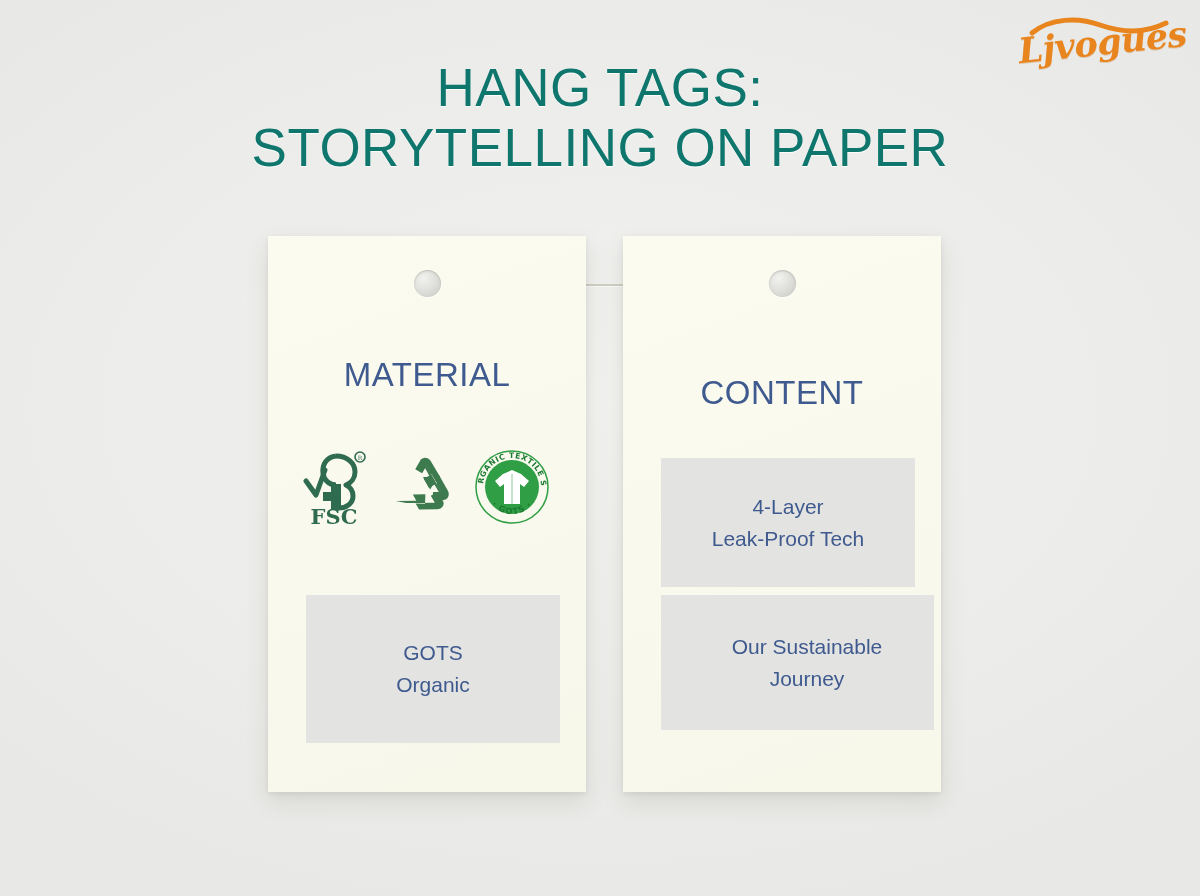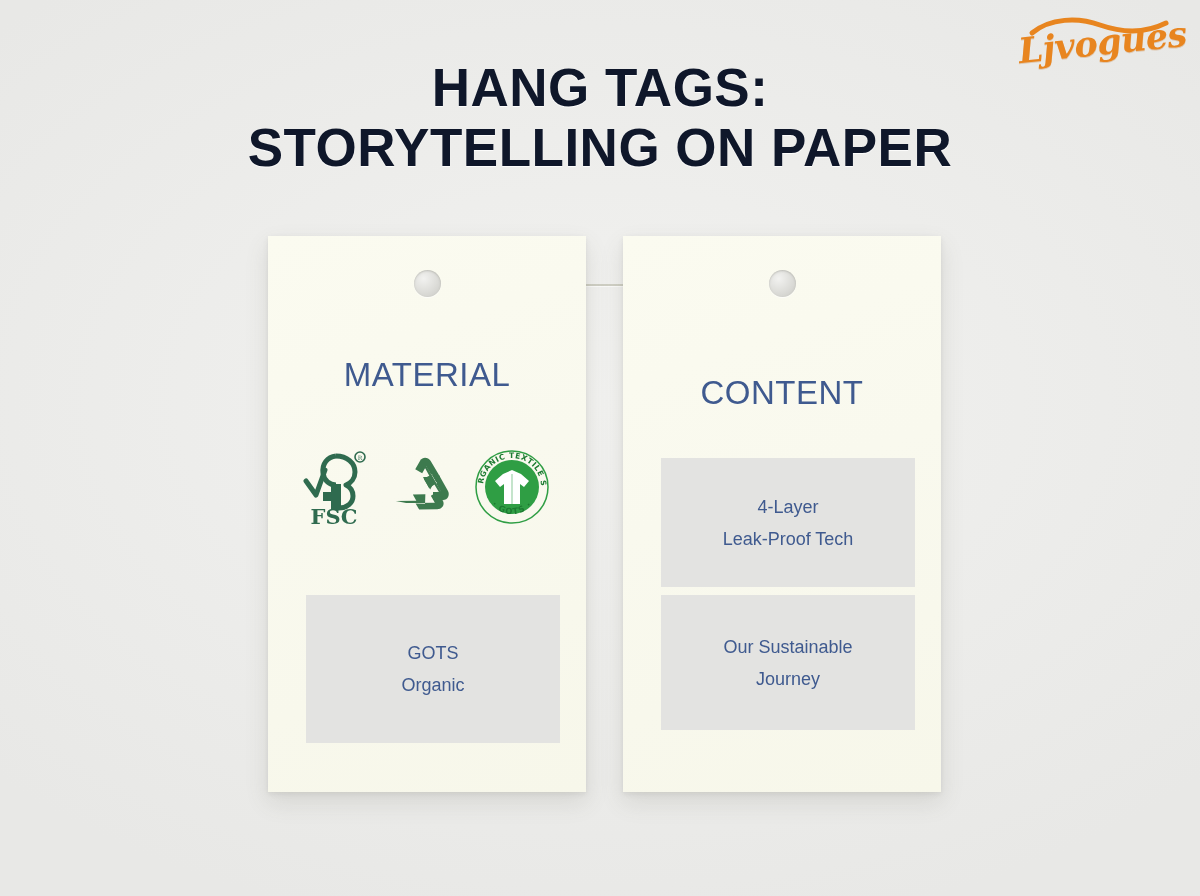--- a/index.html
+++ b/index.html
@@ -56,23 +56,23 @@
     overflow: visible;
   }
 
   
   .title {
     position: absolute;
     top: 58px;
     left: 0;
     width: 1200px;
     text-align: center;
-    color: #0f172a;
+    color: #0f766e;
     font-size: 53px;
-    font-weight: bold;
+    font-weight: normal;
     line-height: 60px;
     letter-spacing: 0.5px;
     text-shadow: 0 1px 1px rgba(255,255,255,0.9);
   }
   .title-line { display: block; }
 
   
   .tags-stage {
     position: absolute;
     left: 0;
@@ -145,41 +145,42 @@
 
   
   .content-box {
     position: absolute;
     background: #e3e3e1;
     display: flex;
     align-items: center;
     justify-content: center;
     text-align: center;
     color: #3f5a8f;
-    font-size: 18px;
+    font-size: 21px;
     line-height: 32px;
   }
   .box-left {
     left: 38px;
     top: 359px;
     width: 254px;
     height: 148px;
     align-items: center;
   }
   .box-r1 {
     left: 38px;
     top: 222px;
     width: 254px;
     height: 129px;
   }
   .box-r2 {
     left: 38px;
     top: 359px;
     width: 254px;
     height: 135px;
+    padding-left: 19px;
   }
   .box-text { display: block; }
 </style>
 </head>
 <body>
 
 <div class="bg-wash"></div>
 
 <div class="brand">
   <svg class="brand-swoosh" viewBox="0 0 140 26">

